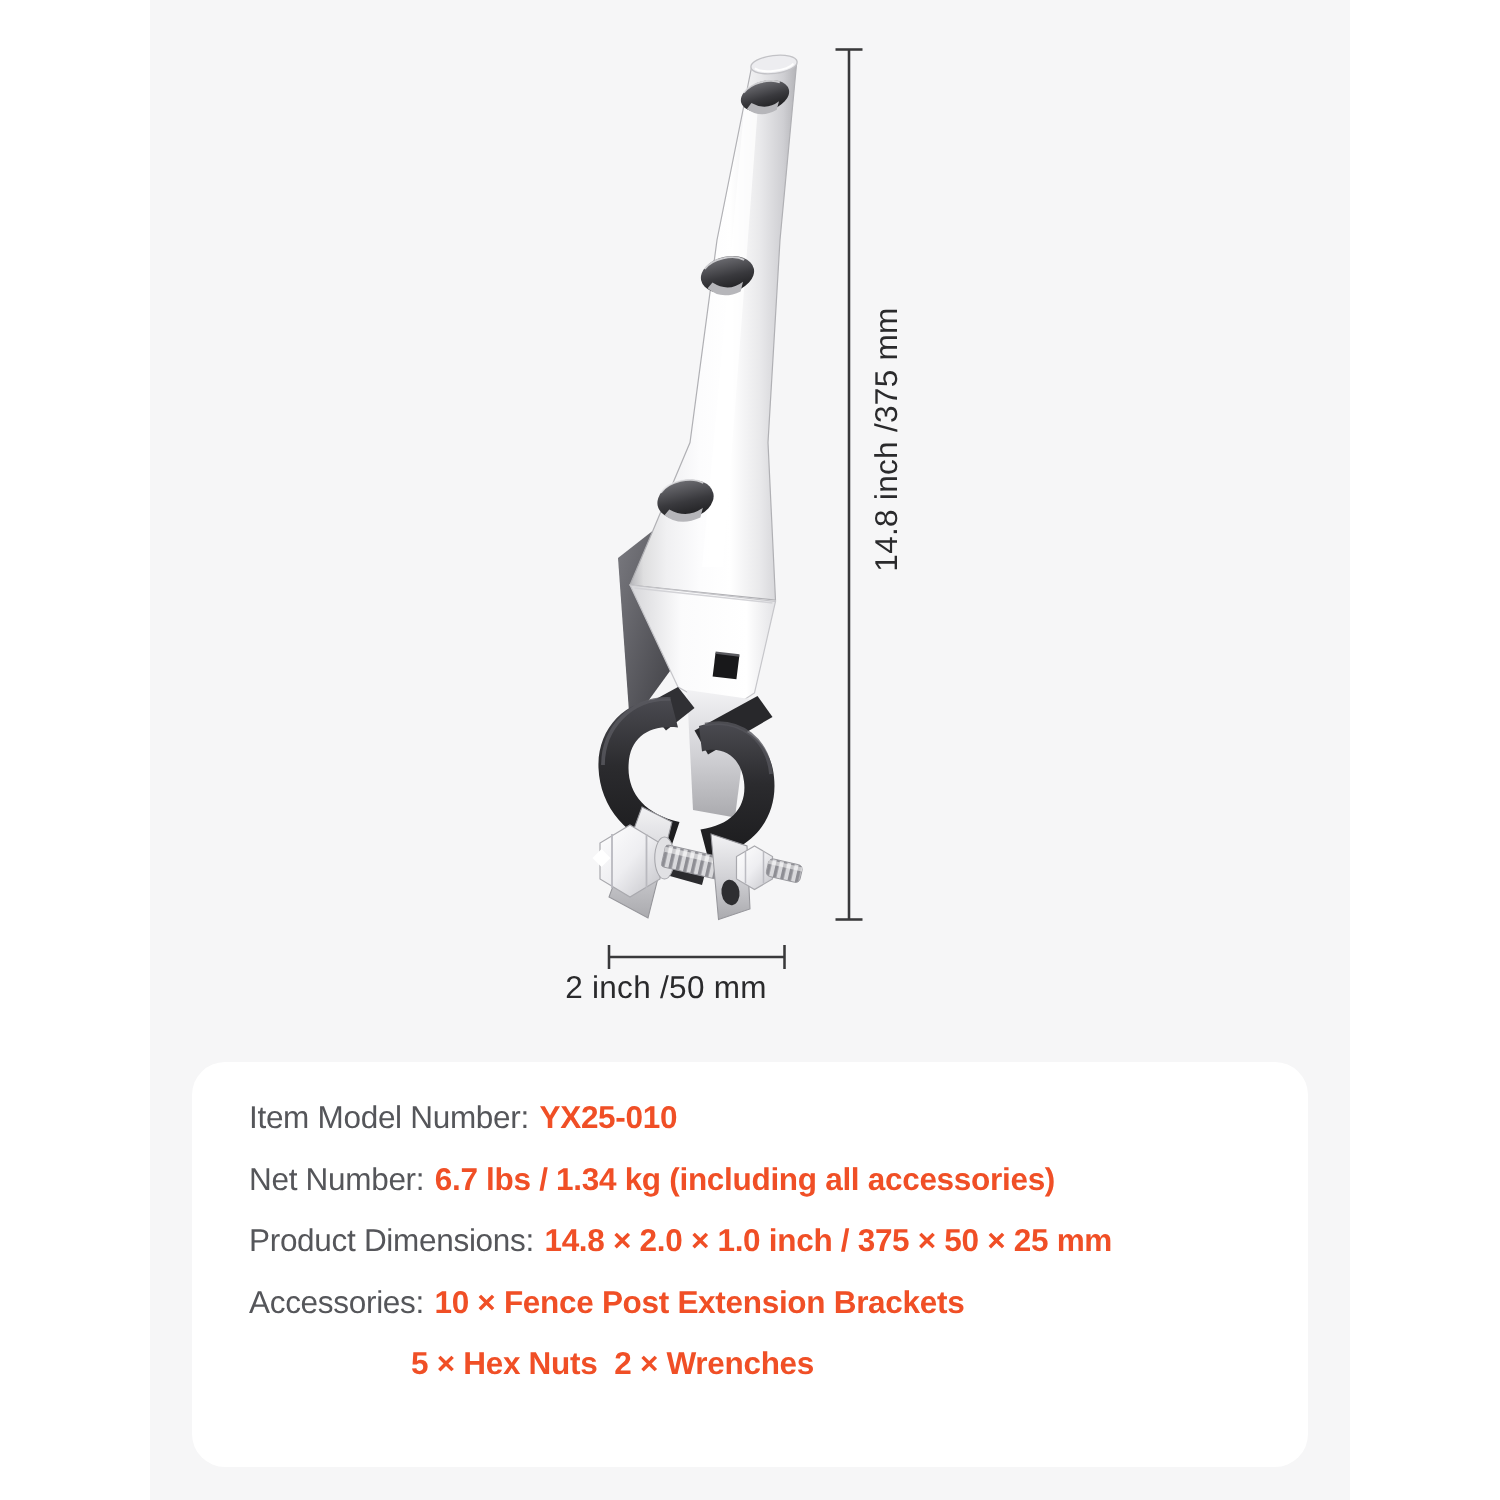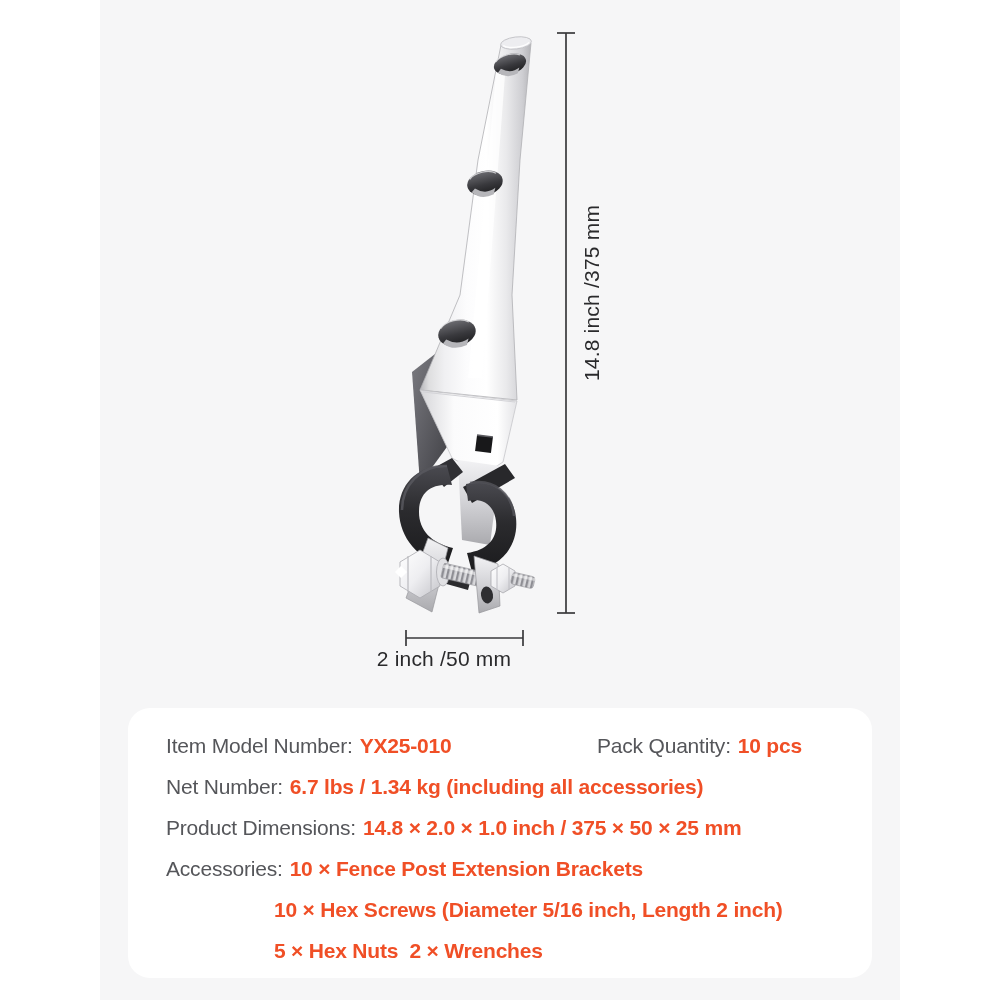--- a/index.html
+++ b/index.html
@@ -196,42 +196,36 @@
 
   <div class="dim-label vertical">14.8 inch /375 mm</div>
   <div class="dim-label horizontal">2 inch /50 mm</div>
 
   <div class="spec-card">
 
     <div class="spec-row">
       <div class="spec-col-left">
         <span class="spec-label">Item Model Number:</span><span class="spec-value">YX25-010</span>
       </div>
-      <div>
-        <span class="spec-label">Pack Quantity:</span><span class="spec-value">10 pcs</span>
-      </div>
     </div>
 
     <div class="spec-row">
       <span class="spec-label">Net Number:</span>
         <span class="spec-value">6.7 lbs / 1.34 kg (including all accessories)</span>
     </div>
 
     <div class="spec-row">
       <span class="spec-label">Product Dimensions:</span>
         <span class="spec-value">14.8 × 2.0 × 1.0 inch / 375 × 50 × 25 mm</span>
     </div>
 
     <div class="spec-row">
       <span class="spec-label">Accessories:</span>
         <span class="spec-value">10 × Fence Post Extension Brackets</span>
     </div>
 
-    <div class="spec-row indented">
-      <span class="spec-value">10 × Hex Screws (Diameter 5/16 inch, Length 2 inch)</span>
-    </div>
 
     <div class="spec-row indented">
       <span class="spec-value">5 × Hex Nuts  2 × Wrenches</span>
     </div>
 
   </div>
 </div>
 
 </body></html>

